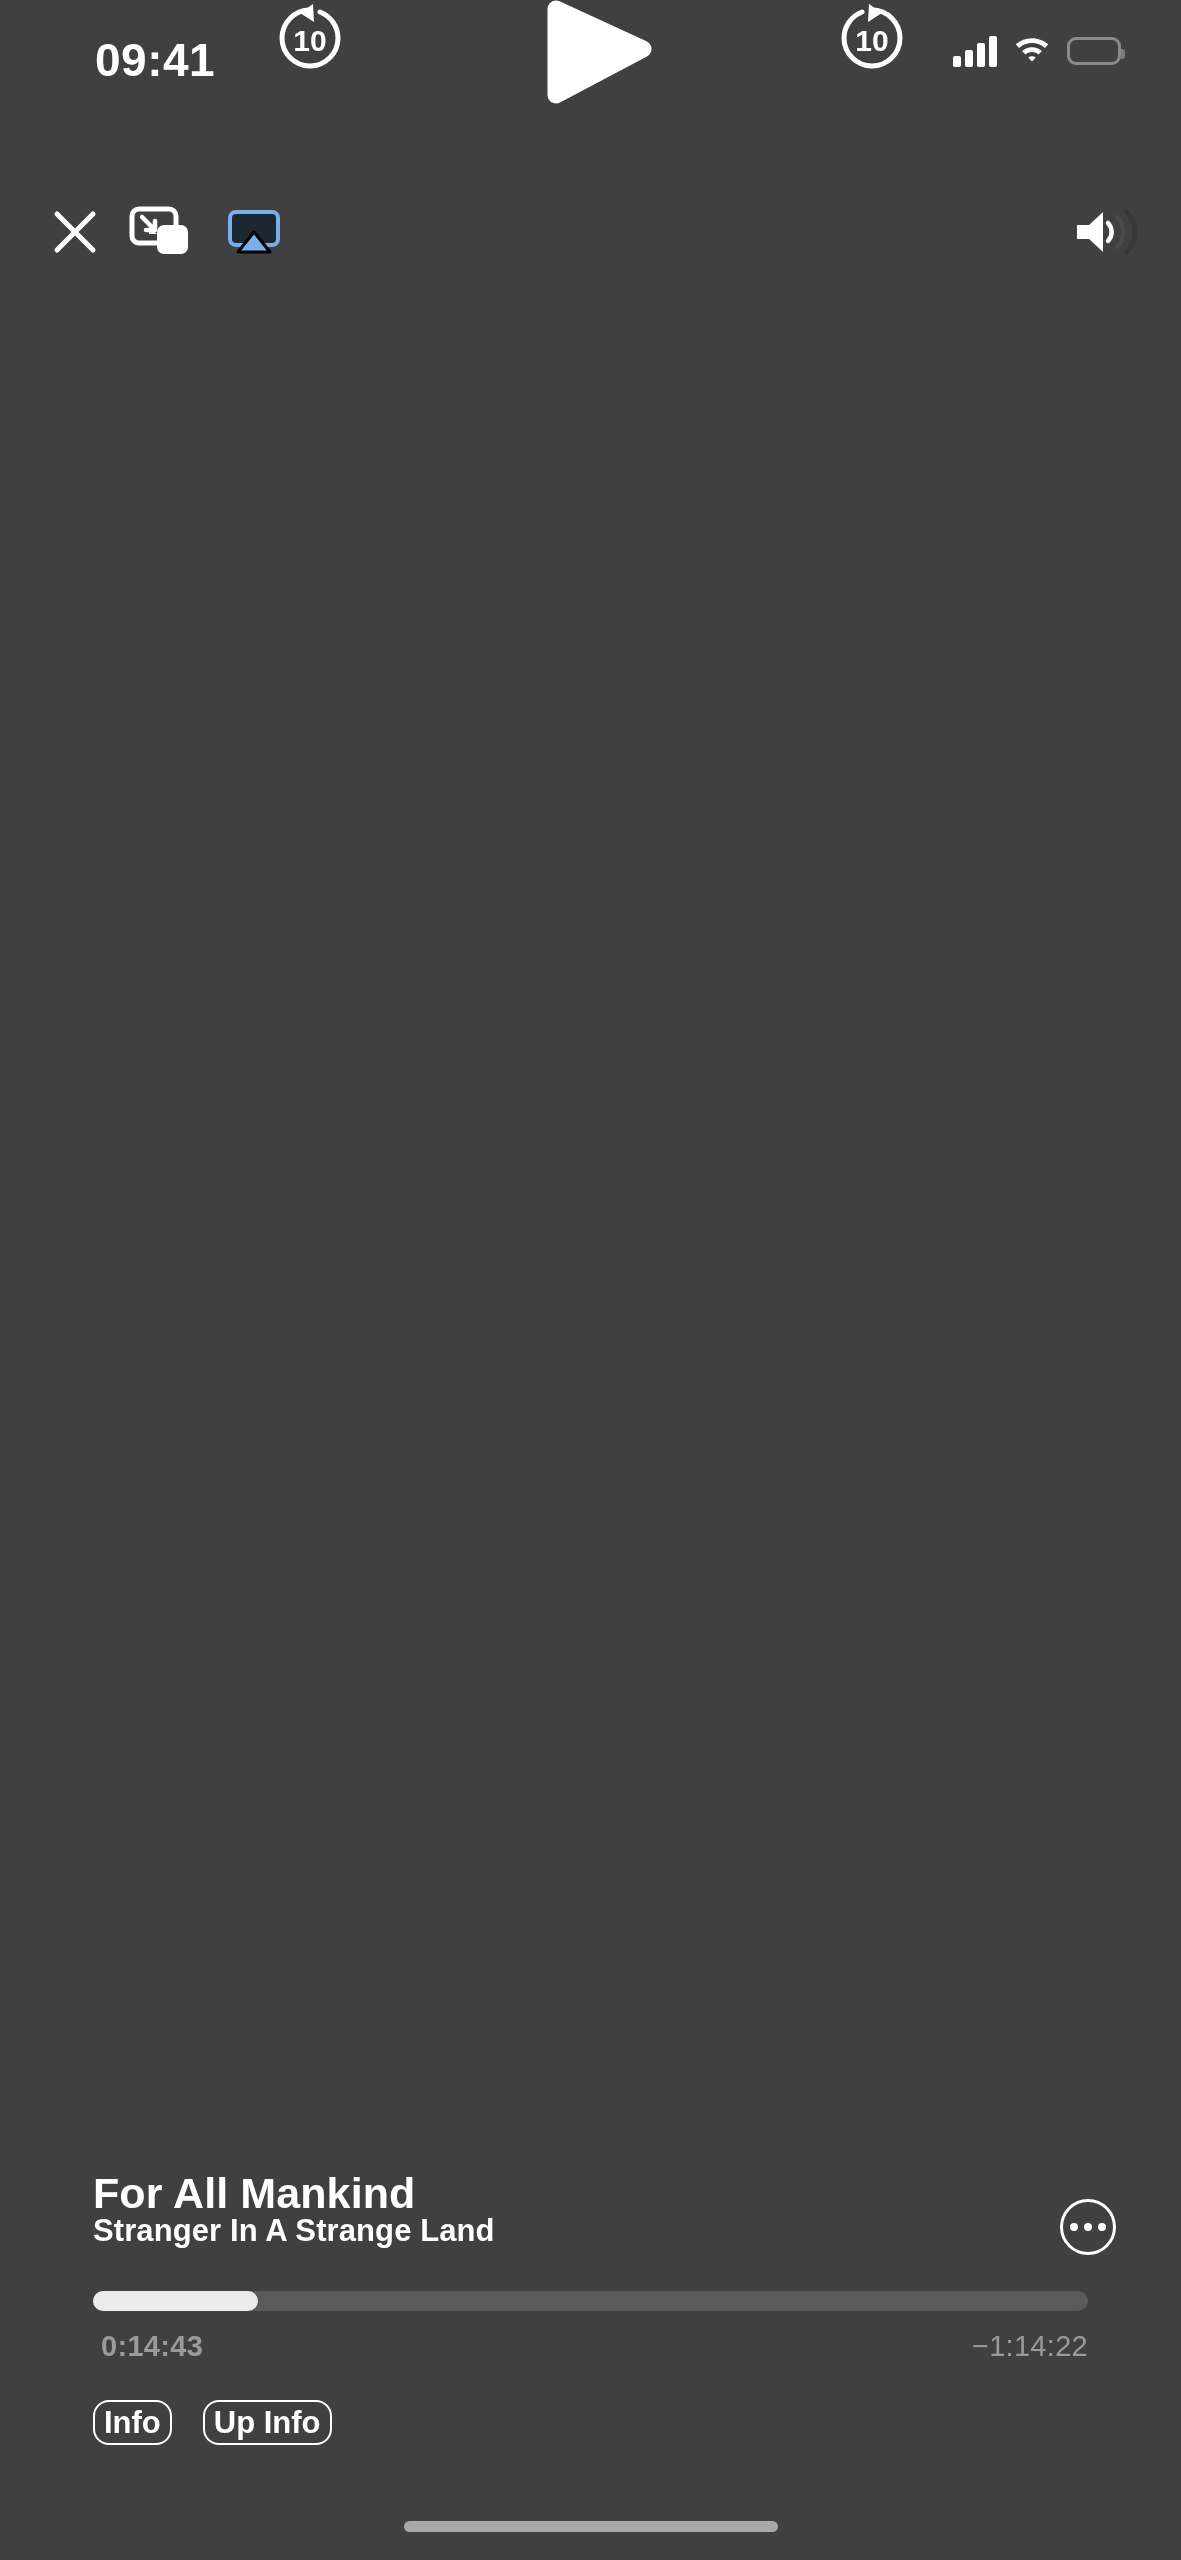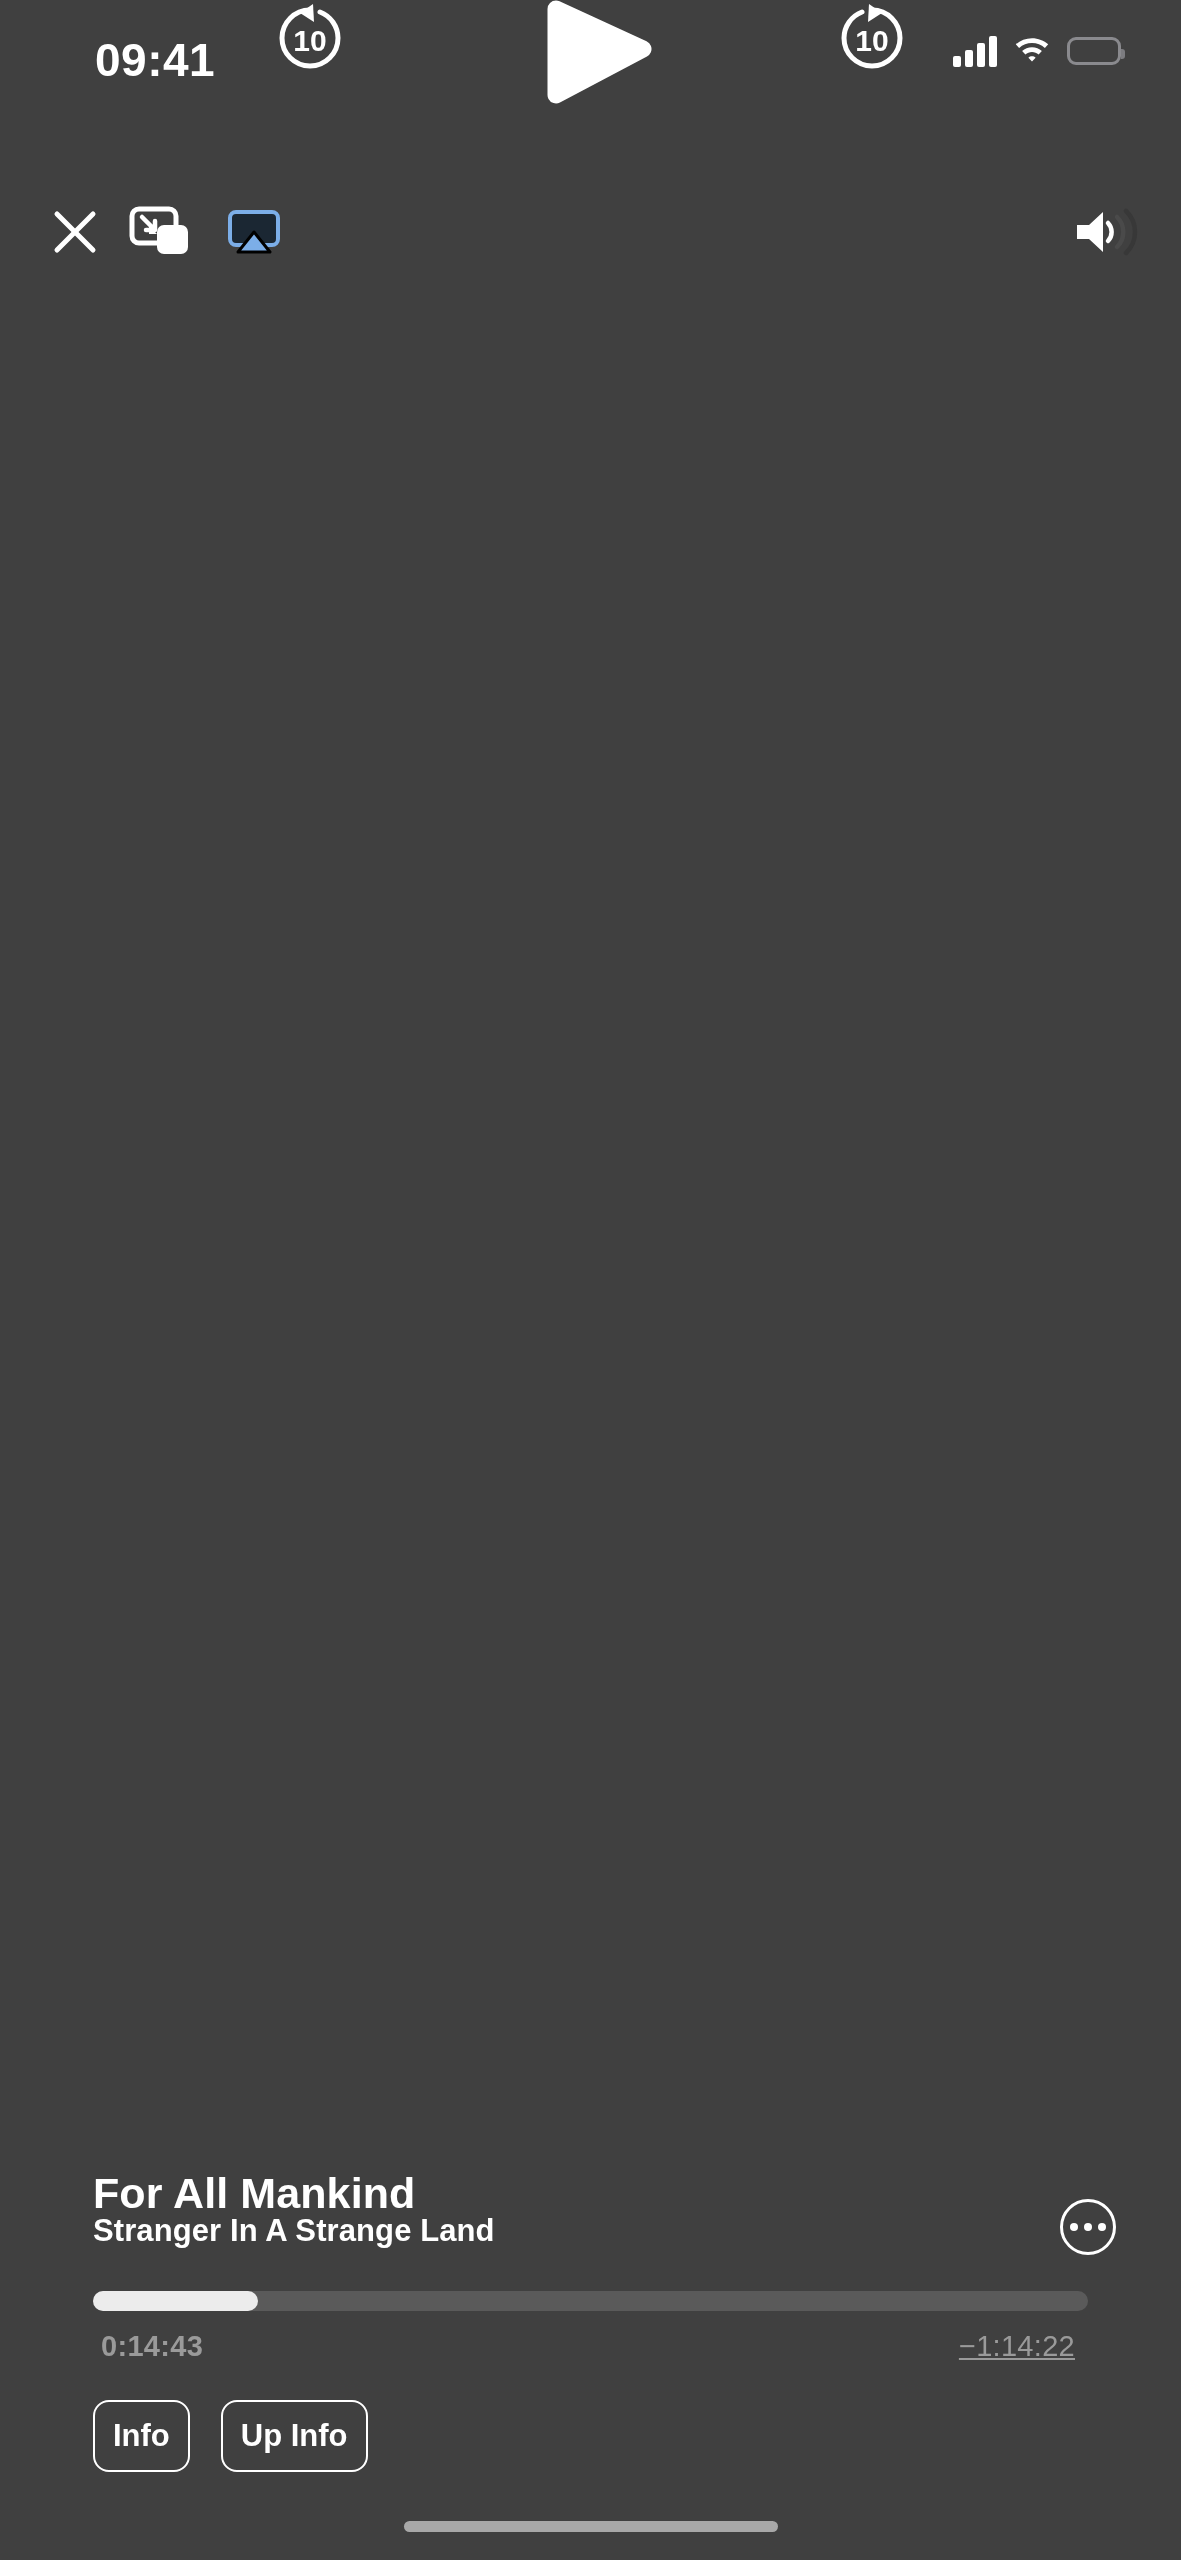--- a/index.html
+++ b/index.html
@@ -106,31 +106,31 @@
   }
   #scrubber-fill {
     height:100%; width:16.6%;
     background:#ececec; border-radius:10px;
   }
   #time-elapsed {
     position:absolute; left:101px; top:2330px;
     font-size:29px; color:#9a9a9a; letter-spacing:0.3px;font-weight:bold;
   }
   #time-remaining {
-    position:absolute; right:106px; top:2330px;
-    font-size:29px; color:#9a9a9a; letter-spacing:0.3px;text-decoration:underline;
+    position:absolute; right:93px; top:2330px;
+    font-size:29px; color:#9a9a9a; letter-spacing:0.3px;
   }
 
   
   #pill-row {
     position:absolute; left:93px; top:2400px;
     display:flex; gap:31px;
   }
   .pill {
-    height:72px; padding:0 18px;
+    height:45px; padding:0 9px;
     border:2.5px solid #fff; border-radius:16px;
     display:flex; align-items:center; justify-content:center;
     font-size:31px; font-weight:700; color:#fff;
     background:transparent; cursor:pointer;
     font-family:"Liberation Sans", sans-serif;
   }
 
   
   #home-indicator {
     position:absolute; left:50%; transform:translateX(-50%);

